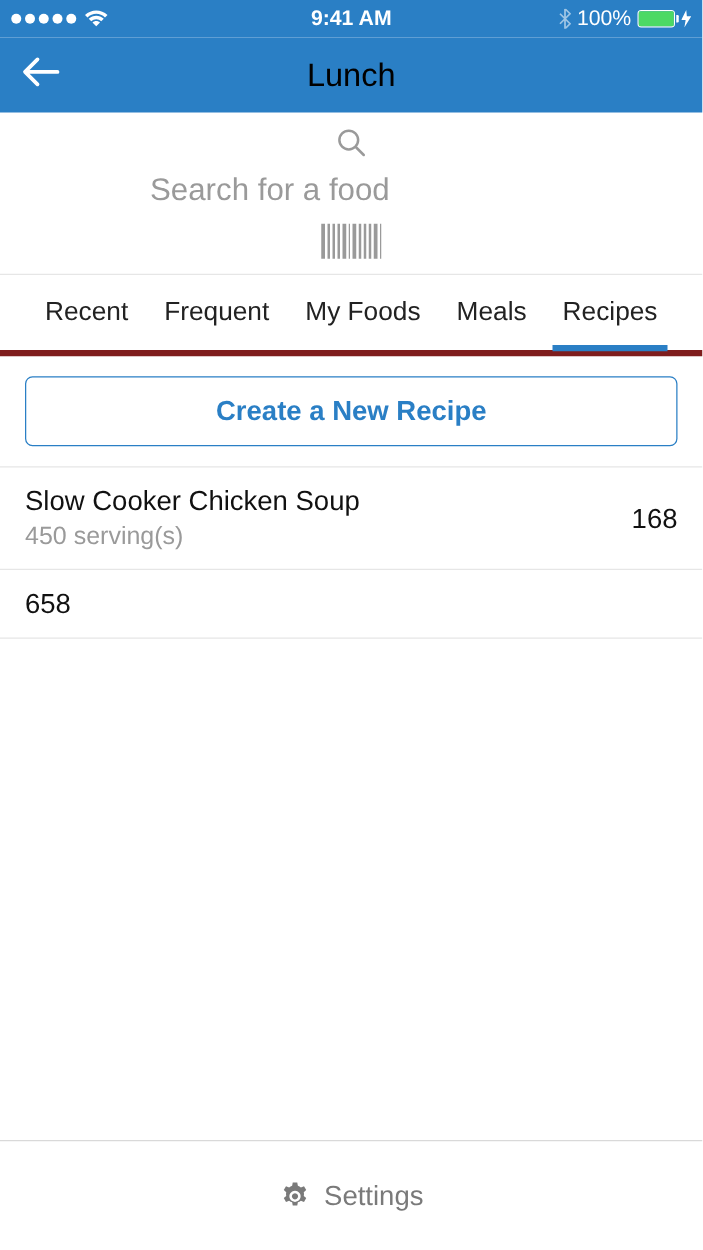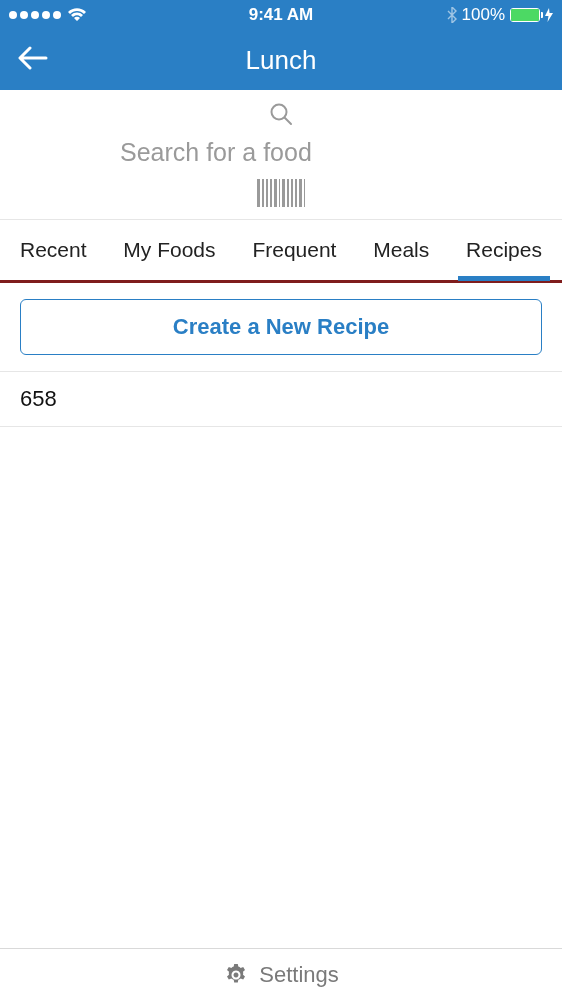--- a/index.html
+++ b/index.html
@@ -44,21 +44,21 @@
     .battery-fill { width: 100%; height: 100%; background: #4cd964; border-radius: 1px; }
 
     
     .nav-bar {
       height: 60px;
       background: #2a7fc5;
       display: flex;
       align-items: center;
       justify-content: center;
       position: relative;
-      color: #ffffff;
+      color: #000000;
     }
     .back-btn {
       position: absolute;
       left: 18px;
       top: 50%;
       transform: translateY(-50%);
       color: #fff;
     }
     .nav-title { font-size: 26px; font-weight: 500; }
 
@@ -84,22 +84,22 @@
     .search-input::placeholder { color: #9a9a9a; }
     .barcode { color: #9a9a9a; flex-shrink: 0; display: flex; gap: 2px; height: 28px; align-items: stretch; }
     .barcode span { width: 2px; background: #9a9a9a; }
     .barcode span:nth-child(odd) { width: 3px; }
     .barcode span:nth-child(3n) { width: 1.5px; }
 
     
     .tabs {
       display: flex;
       justify-content: space-between;
-      padding: 0 20px;
-      border-bottom: 3px solid #7f1d1d;
+      padding: 0 36px;
+      border-bottom: 5px solid #7f1d1d;
     }
     .tab {
       padding: 18px 0;
       font-size: 21px;
       color: #222;
       font-weight: 400;
       position: relative;
       cursor: pointer;
     }
     .tab.active::after {
@@ -134,21 +134,21 @@
       justify-content: space-between;
       padding: 14px 20px;
     }
     .row-info { display: flex; flex-direction: column; gap: 4px; }
     .row-title { font-size: 22px; font-weight: 400; color: #111; }
     .row-sub { font-size: 20px; font-weight: 300; color: #9a9a9a; }
     .row-val { font-size: 22px; color: #111; }
 
     
     .bottom-bar {
-      height: 52px;
+      height: 88px;
       border-top: 1px solid #d9d9d9;
       display: flex;
     }
     .bottom-btn {
       flex: 1;
       display: flex;
       align-items: center;
       justify-content: center;
       gap: 10px;
       font-size: 22px;
@@ -217,31 +217,38 @@
       <span></span>
       <span></span>
       <span></span>
       <span></span>
       <span></span>
   </div>
 </div>
 
 <div class="tabs">
   <div class="tab">Recent</div>
+  <div class="tab">Frequent</div>
   <div class="tab">My Foods</div>
-  <div class="tab">Frequent</div>
   <div class="tab">Meals</div>
   <div class="tab active">Recipes</div>
 </div>
 
 <div class="create-wrap">
   <div class="create-btn">Create a New Recipe</div>
 </div>
 
 <div class="list">
+  <div class="row">
+    <div class="row-info">
+      <div class="row-title">Slow Cooker Chicken Soup</div>
+      <div class="row-sub">450 serving(s)</div>
+    </div>
+    <div class="row-val">168</div>
+  </div>
   <div class="row">
     <div class="row-val">658</div>
   </div>
 </div>
 
 <div class="bottom-bar">
   <div class="bottom-btn">
     <svg width="26" height="26" viewBox="0 0 26 26">
       <path class="icon-fill" fill="#7a7a7a" d="M13 8.5 a4.5 4.5 0 1 0 0.001 0 Z M13 10.5 a2.5 2.5 0 1 1 -0.001 0 Z M13 2 l1.8 0 l0.5 2.6 c0.9 0.3 1.7 0.7 2.4 1.3 l2.5 -1 l1.8 3.1 l-2 1.7 c0.1 0.5 0.2 1 0.2 1.5 s-0.1 1 -0.2 1.5 l2 1.7 l-1.8 3.1 l-2.5 -1 c-0.7 0.6 -1.5 1 -2.4 1.3 l-0.5 2.6 l-3.6 0 l-0.5 -2.6 c-0.9 -0.3 -1.7 -0.7 -2.4 -1.3 l-2.5 1 l-1.8 -3.1 l2 -1.7 c-0.1 -0.5 -0.2 -1 -0.2 -1.5 s0.1 -1 0.2 -1.5 l-2 -1.7 l1.8 -3.1 l2.5 1 c0.7 -0.6 1.5 -1 2.4 -1.3 l0.5 -2.6 Z"></path>
     </svg>

